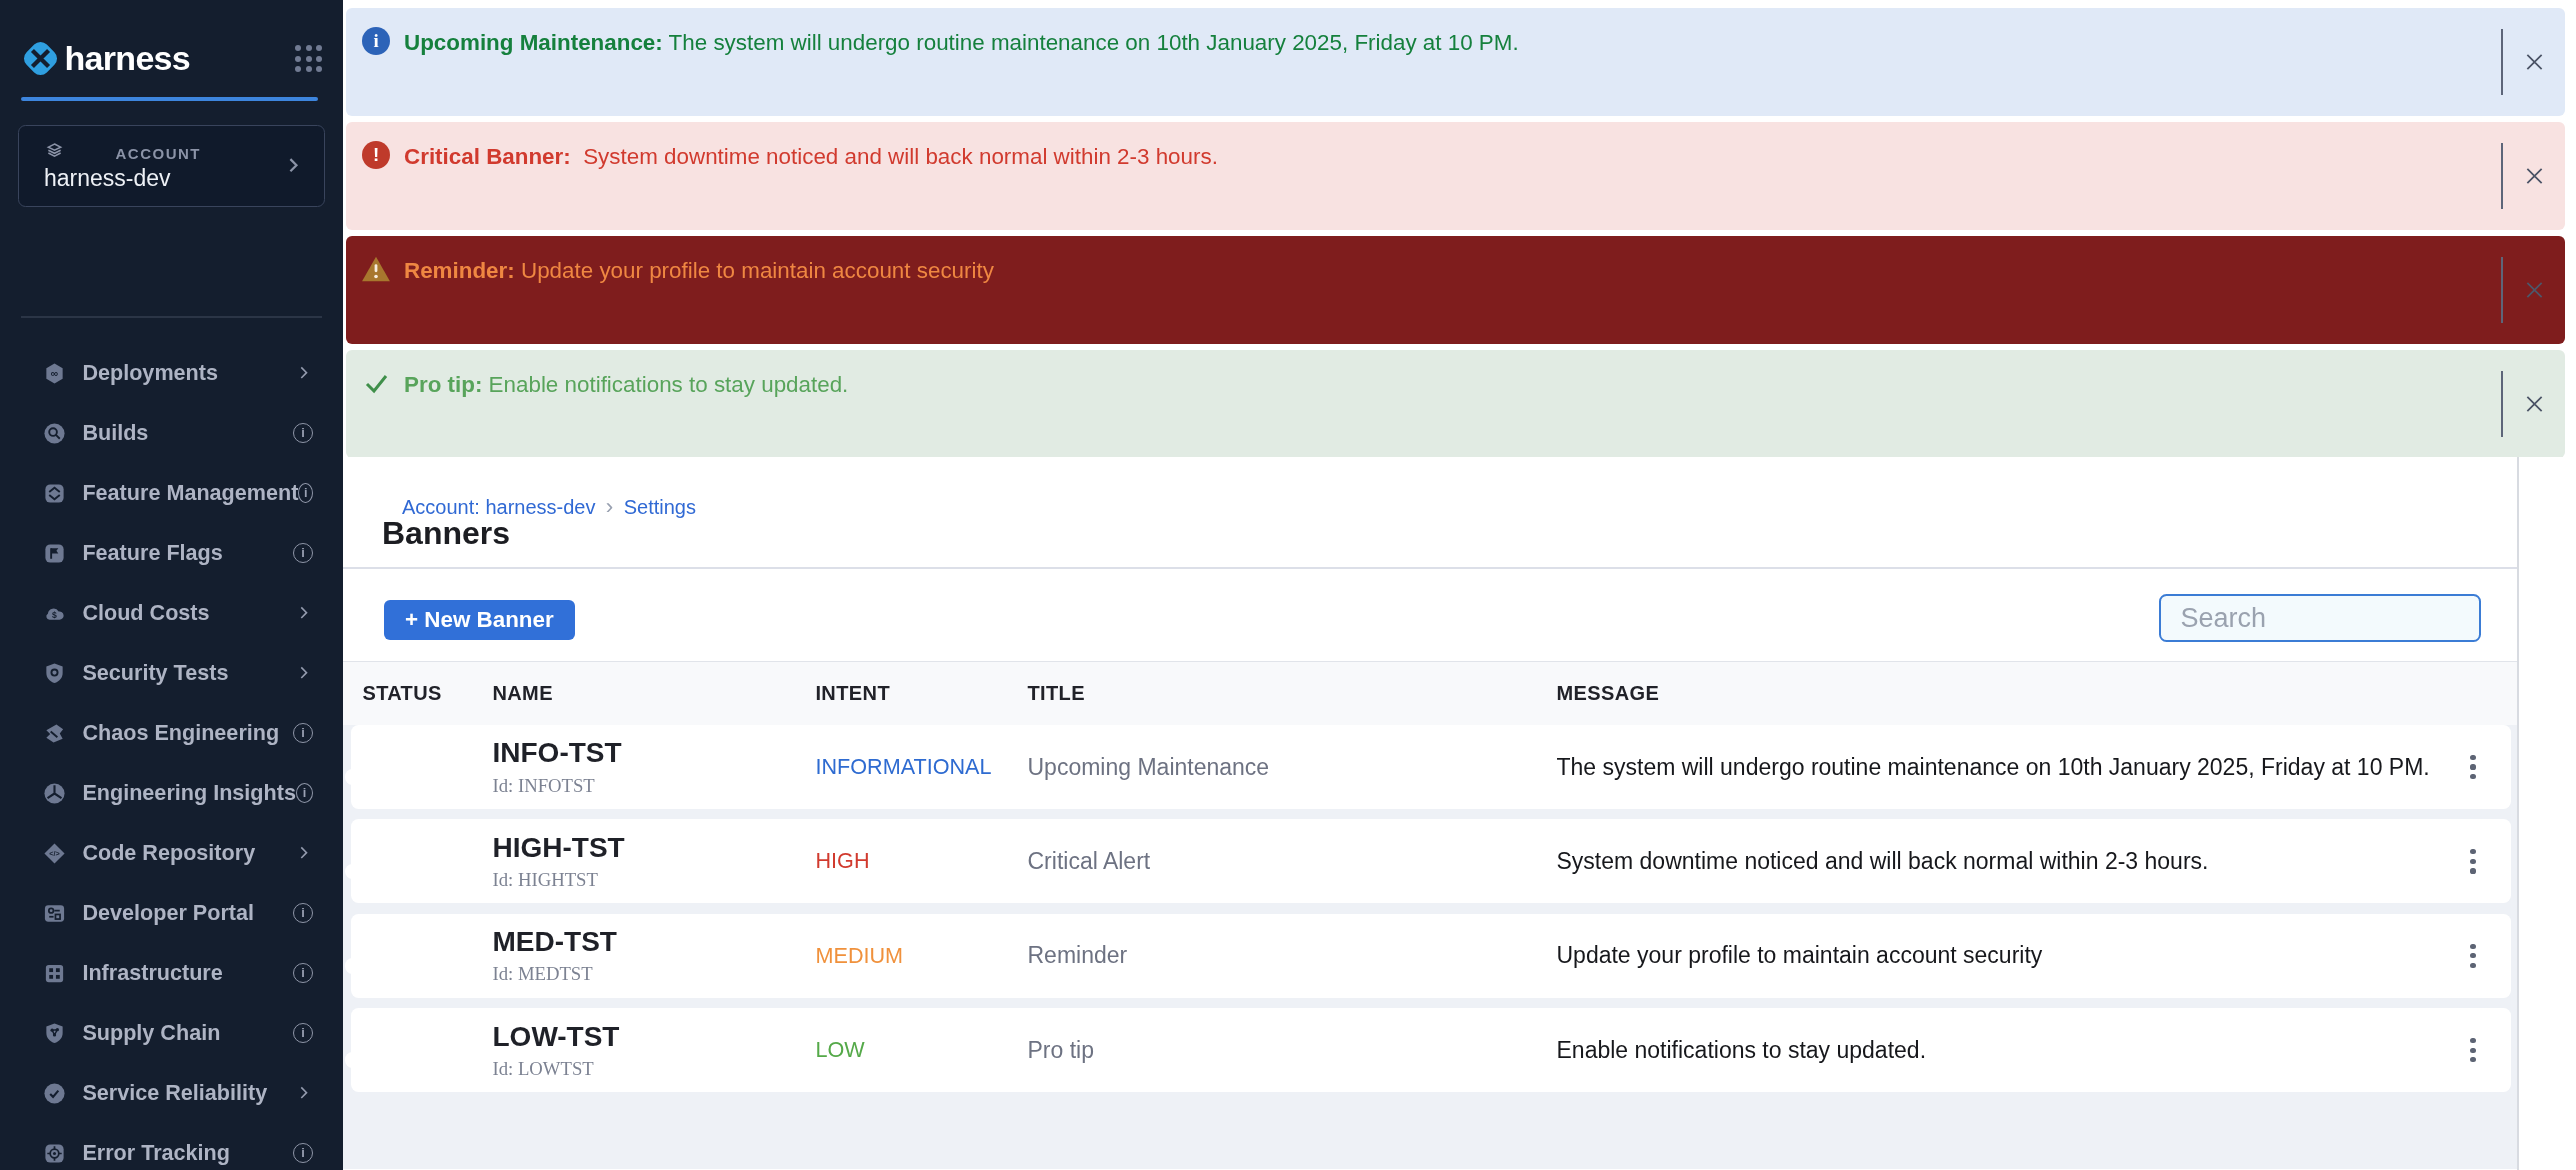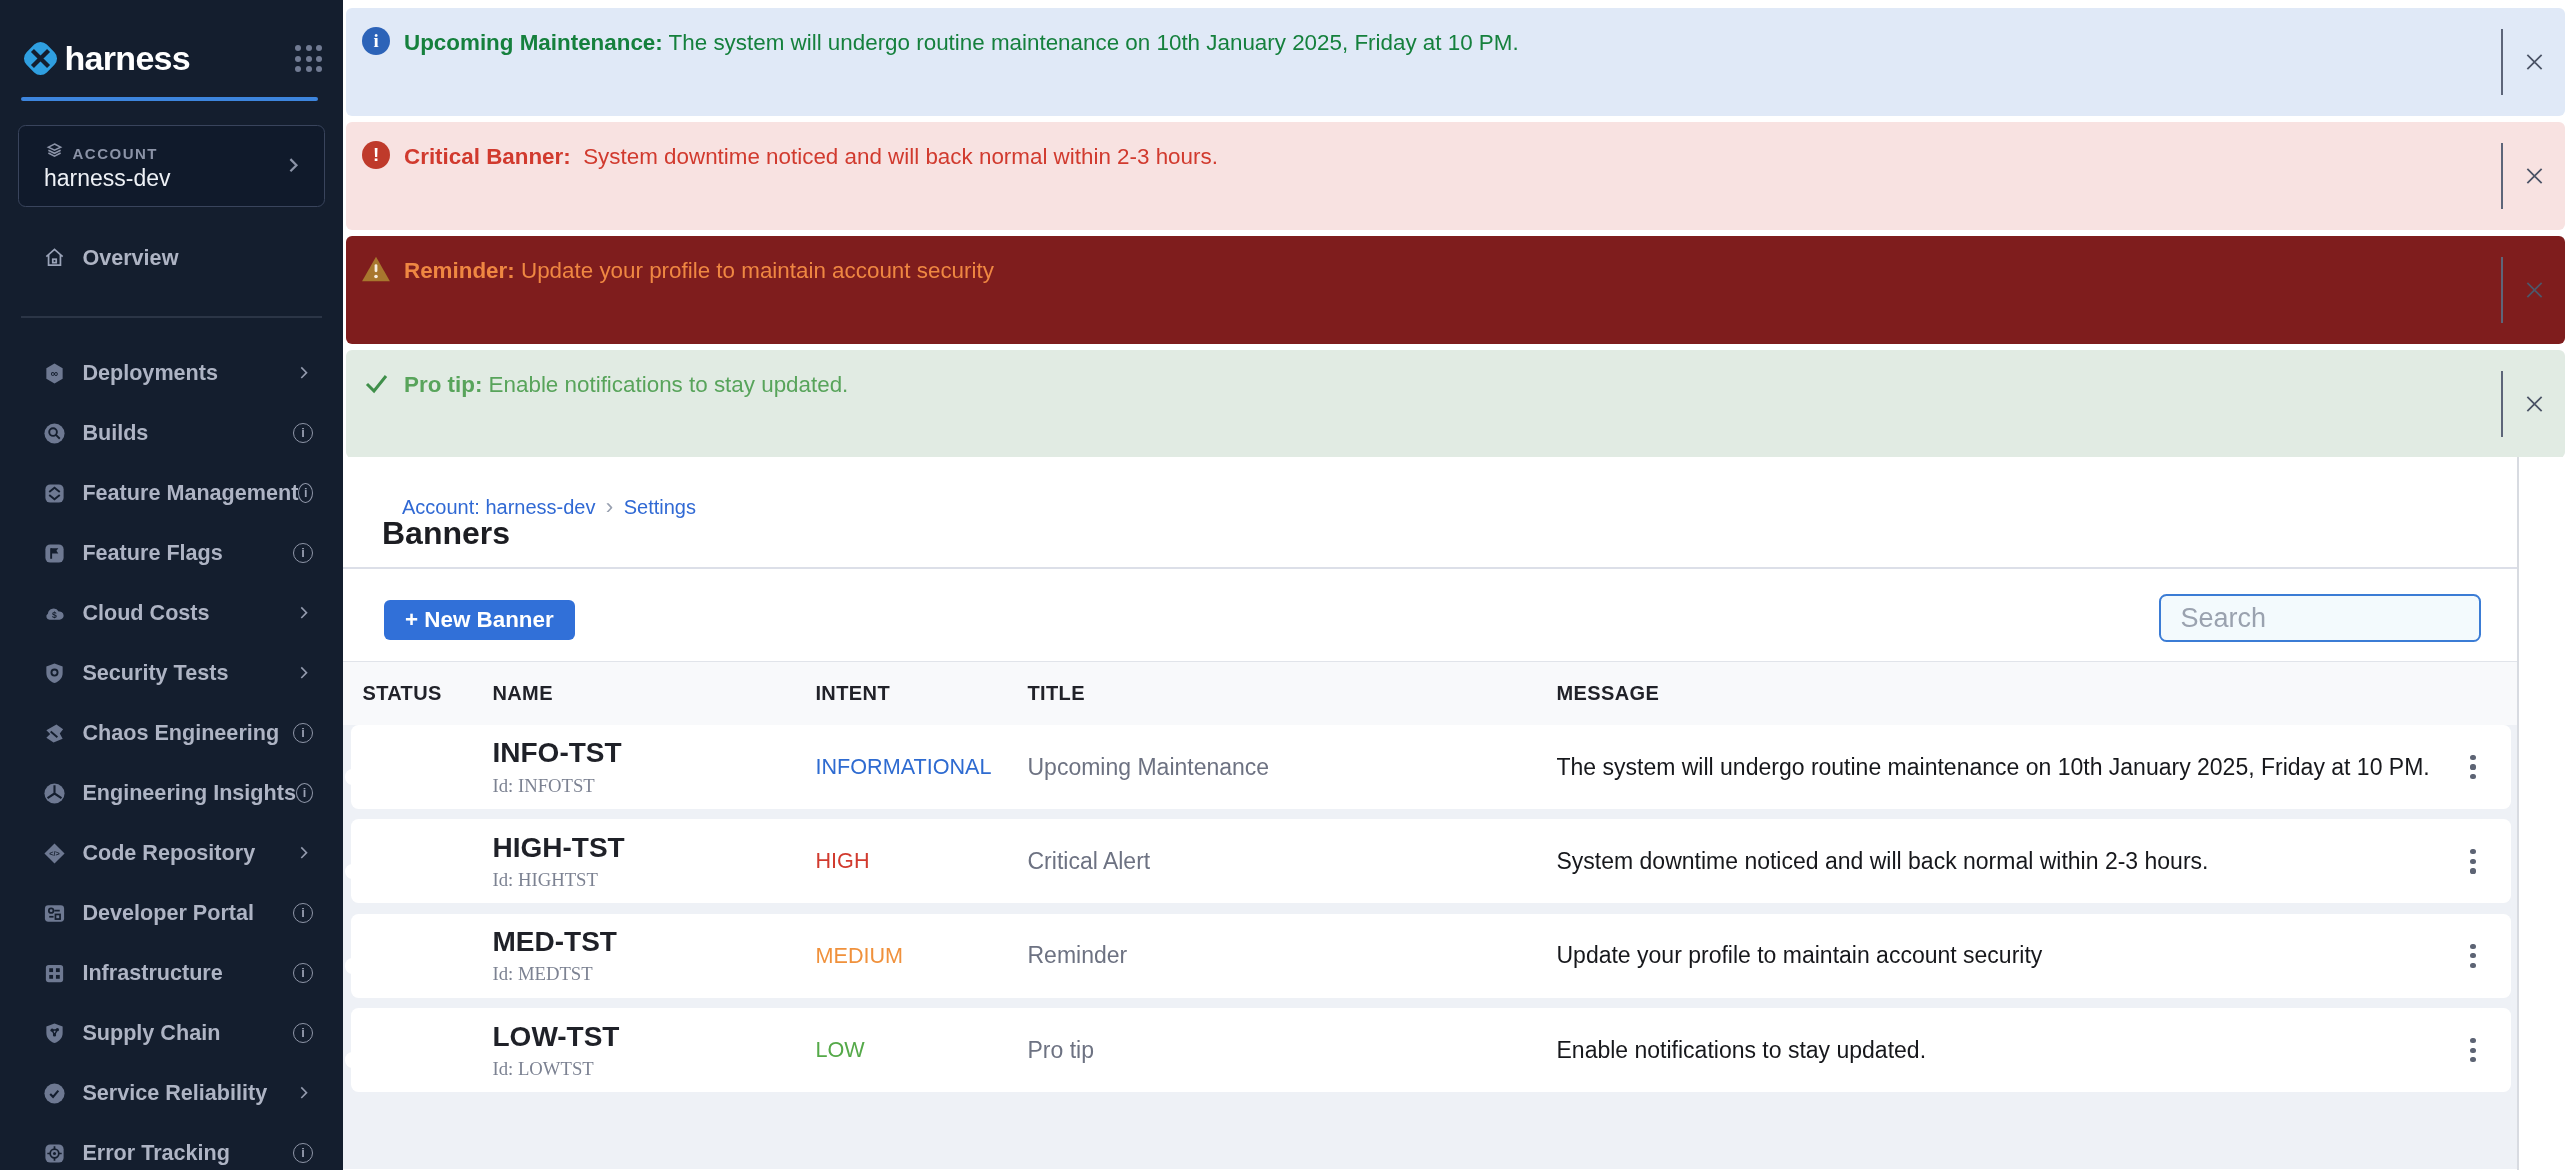--- a/index.html
+++ b/index.html
@@ -11,21 +11,21 @@
   .logo-row { position:absolute; left:21px; top:36px; width:301px; height:45px; display:flex; align-items:center; }
   .logo-mark { width:39px; height:39px; position:relative; flex:0 0 auto; }
   .logo-mark svg { display:block; }
   .logo-text { color:#ffffff; font-size:34px; font-weight:700; letter-spacing:-0.7px; margin-left:4.5px; }
   .apps-grid { margin-left:auto; display:grid; grid-template-columns:repeat(3,6px); grid-gap:4.5px; }
   .apps-grid span { width:6px; height:6px; border-radius:50%; background:#717b93; }
   .blue-rule { position:absolute; left:21px; top:97px; width:297px; height:3.7px; background:#3d85dd; border-radius:2.2px; }
 
   .account-card { position:absolute; left:18px; top:125px; width:307px; height:82px; border:1.5px solid #39445c;
                   border-radius:7.5px; background:#101a2b; }
-  .account-top { position:absolute; left:25px; top:15px; display:flex; align-items:center; }
+  .account-top { position:absolute; left:25px; top:15px; display:flex; align-items:center;gap:43px; }
   .account-label { color:#8b93a7; font-size:15px; font-weight:700; letter-spacing:1.5px; margin-left:7.5px; }
   .account-name { position:absolute; left:25px; top:39px; color:#eef1f6; font-size:23px; font-weight:500; }
   .account-chevron { position:absolute; right:19.4px; top:28px; }
 
   .overview-item { position:absolute; left:0; top:229px; width:343px; height:57px; display:flex; align-items:center; padding-left:43px; cursor:pointer; }
   .overview-item .nlabel { margin-left:16.4px; }
   .side-divider { position:absolute; left:21px; top:316px; width:301px; height:1.5px; background:#2b3546; }
 
   .nav { position:absolute; left:0; top:343px; width:343px; }
   .nav-item { height:60px; display:flex; align-items:center; padding-left:43px; padding-right:30px; cursor:pointer; }
@@ -120,30 +120,20 @@
       <span class="account-label">ACCOUNT</span>
     </div>
     <div class="account-name">harness-dev</div>
     <span class="account-chevron">
       <svg width="22.4" height="22.4" viewBox="0 0 24 24" fill="none" stroke="#8b93a7" stroke-width="2.4">
           <path d="M9 5.5l6.5 6.5L9 18.5"></path>
         </svg>
     </span>
   </div>
 
-  <div class="overview-item">
-    <span class="nicon">
-      <svg width="23" height="23" viewBox="0 0 24 24" fill="none" stroke="#9aa3b8" stroke-width="1.8">
-        <path d="M3.5 11L12 3.5 20.5 11"></path>
-          <path d="M5.8 9.5V20h12.4V9.5"></path>
-          <rect x="10.2" y="13.8" width="3.6" height="3.6"></rect>
-      </svg>
-    </span>
-    <span class="nlabel">Overview</span>
-  </div>
   <div class="side-divider"></div>
 
   <nav class="nav">
     <div class="nav-item">
       <span class="nicon">
           <svg width="23" height="23" viewBox="0 0 24 24">
             <path d="M12 1.5l8.5 5v11L12 22.5l-8.5-5v-11z" fill="#6e7992"></path>
             <text x="12" y="15.5" font-size="11" font-weight="bold" fill="#141e2e" text-anchor="middle">∞</text>
           </svg>
         </span>

